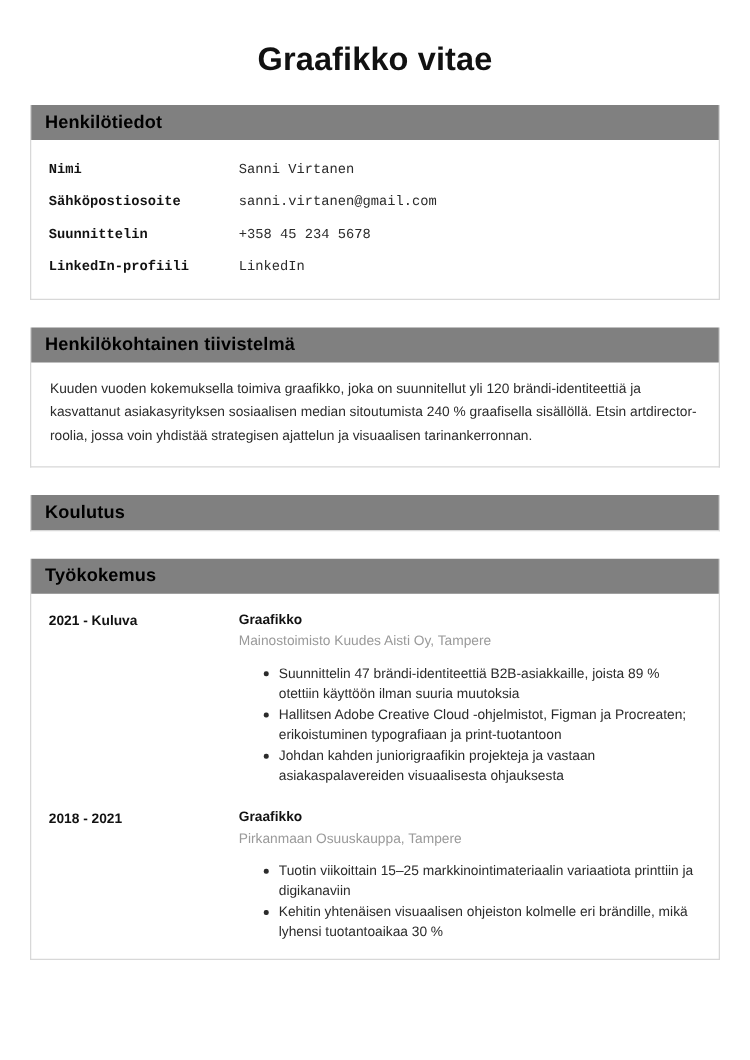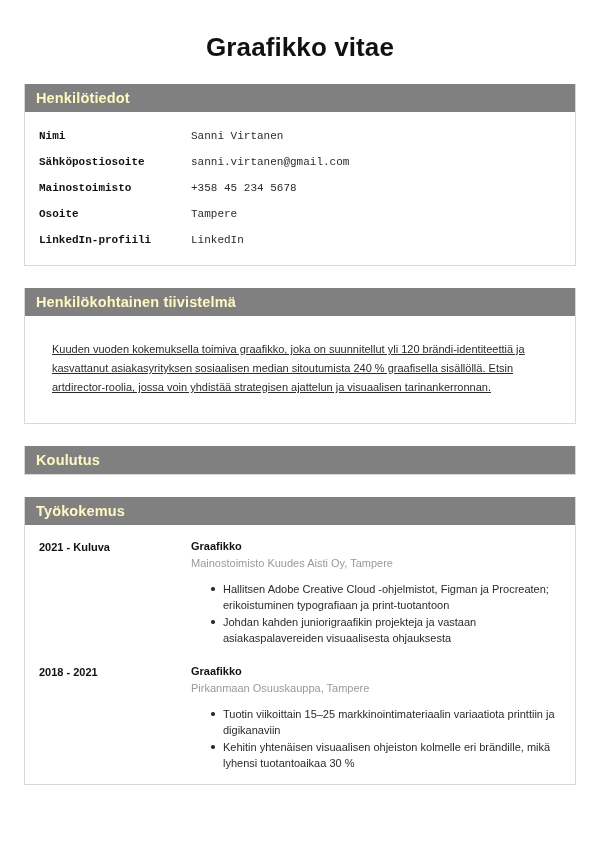--- a/index.html
+++ b/index.html
@@ -38,21 +38,21 @@
   .section {
     border: 1px solid #d8d8d8;
     border-top: none;
     background: #ffffff;
     margin-top: 22px;
   }
   .section:first-of-type { margin-top: 21px; }
 
   .section-header {
     background: #808080;
-    color: #fef9c3;
+    color: #000000;
     font-size: 14.5px;
     font-weight: bold;
     line-height: 28px;
     height: 28px;
     padding: 0 11px;
     box-sizing: border-box;
     letter-spacing: 0.15px;
     overflow: hidden;
     white-space: nowrap;
   }
@@ -80,24 +80,23 @@
     font-size: 11px;
     color: #2b2b2b;
     line-height: 15px;
   }
 
   
   .summary-text {
     font-size: 11px;
     line-height: 19px;
     color: #2b2b2b;
-    margin: 12px;
+    margin: 0;
     padding: 1px 2px 2px 1px;
     text-align: left;
-    text-decoration: underline;
   }
 
   
   .entry {
     display: flex;
     align-items: flex-start;
     padding: 2px 0 0 0;
   }
   .entry + .entry { padding-top: 16px; }
 
@@ -161,26 +160,22 @@
     <div class="section-body">
       <div class="kv-row">
         <div class="kv-key">Nimi</div>
         <div class="kv-val">Sanni Virtanen</div>
       </div>
       <div class="kv-row">
         <div class="kv-key">Sähköpostiosoite</div>
         <div class="kv-val">sanni.virtanen@gmail.com</div>
       </div>
       <div class="kv-row">
-        <div class="kv-key">Mainostoimisto</div>
+        <div class="kv-key">Suunnittelin</div>
         <div class="kv-val">+358 45 234 5678</div>
-      </div>
-      <div class="kv-row">
-        <div class="kv-key">Osoite</div>
-        <div class="kv-val">Tampere</div>
       </div>
       <div class="kv-row">
         <div class="kv-key">LinkedIn-profiili</div>
         <div class="kv-val">LinkedIn</div>
       </div>
     </div>
   </section>
 
   <section class="section">
     <div class="section-header">Henkilökohtainen tiivistelmä</div>
@@ -196,20 +191,21 @@
   <section class="section">
     <div class="section-header">Työkokemus</div>
     <div class="section-body">
 
       <div class="entry">
         <div class="entry-period">2021 - Kuluva</div>
         <div class="entry-main">
           <div class="entry-title">Graafikko</div>
           <div class="entry-org">Mainostoimisto Kuudes Aisti Oy, Tampere</div>
           <ul class="entry-bullets">
+            <li>Suunnittelin 47 brändi-identiteettiä B2B-asiakkaille, joista 89 % otettiin käyttöön ilman suuria muutoksia</li>
             <li>Hallitsen Adobe Creative Cloud -ohjelmistot, Figman ja Procreaten; erikoistuminen typografiaan ja print-tuotantoon</li>
             <li>Johdan kahden juniorigraafikin projekteja ja vastaan asiakaspalavereiden visuaalisesta ohjauksesta</li>
           </ul>
         </div>
       </div>
 
       <div class="entry">
         <div class="entry-period">2018 - 2021</div>
         <div class="entry-main">
           <div class="entry-title">Graafikko</div>

